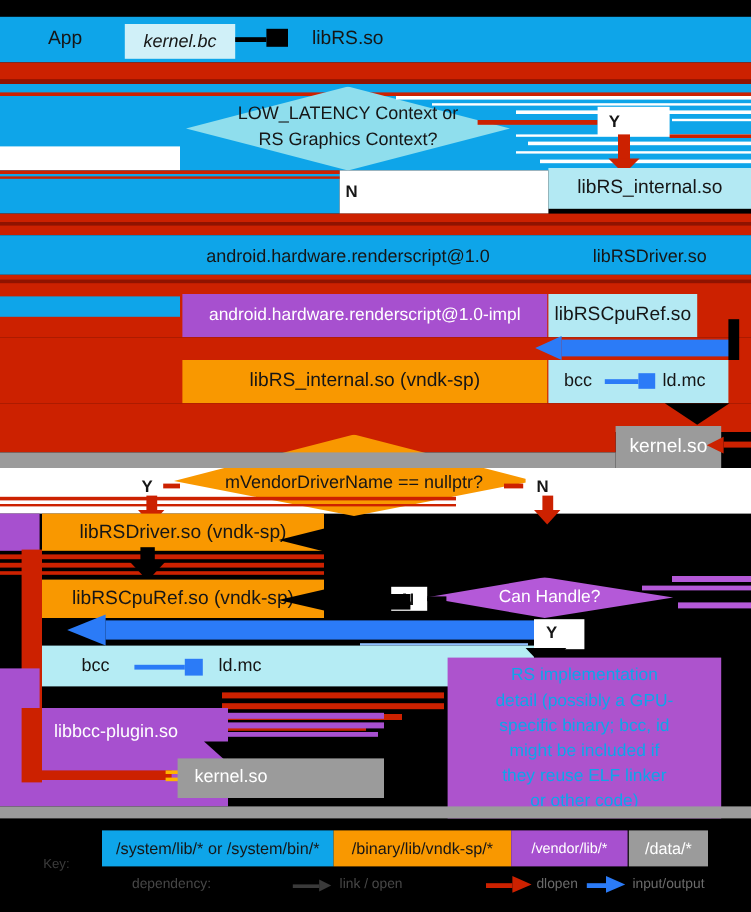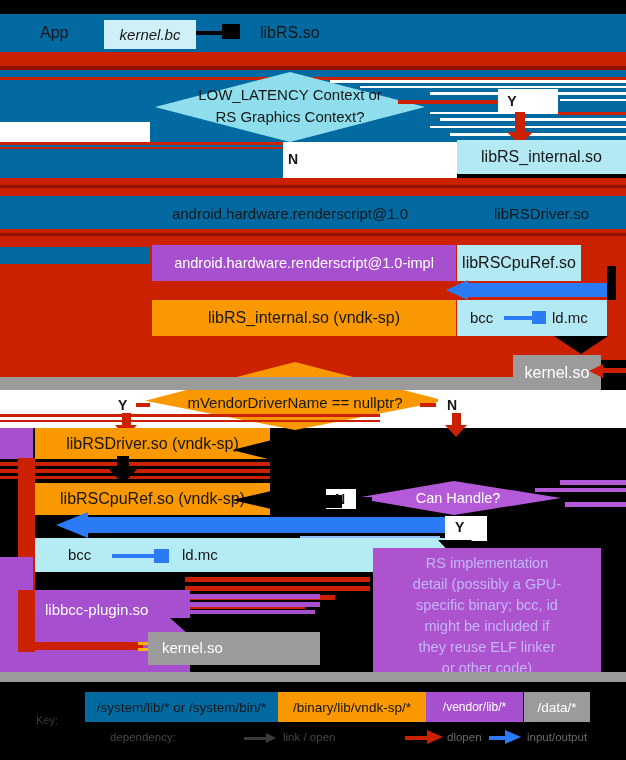--- a/index.html
+++ b/index.html
@@ -4,21 +4,21 @@
 <style>
   html,body{margin:0;padding:0;background:#000;}
   #stage{position:relative;width:626px;height:760px;background:#000;overflow:hidden;
          font-family:"Liberation Sans",sans-serif;color:#161616;}
   .abs{position:absolute;}
   .txt{position:absolute;font-size:15px;color:#161616;white-space:nowrap;}
   .c{display:flex;align-items:center;justify-content:center;text-align:center;}
   .b{font-weight:bold;font-size:14px;}
   .w{color:#fff;}
   
-  .cyan{background:#0369a1;} .cyanbox{background:#b3e9f3;} .cyanlight{background:#d0f0f8;}
+  .cyan{background:#0ea5e9;} .cyanbox{background:#b3e9f3;} .cyanlight{background:#d0f0f8;}
   .red{background:#cc2100;} .reddark{background:#8f1300;}
   .orange{background:#f99800;} .purple{background:#a750cf;} .purple2{background:#b459d8;}
   .purple3{background:#ad53cd;} .gray{background:#9b9b9b;} .blue{background:#2b7bf7;}
   .white{background:#ffffff;} .black{background:#000;}
   .tri{width:0;height:0;}
   .prelines{white-space:pre-line;}
 </style>
 </head>
 <body>
 
@@ -162,21 +162,21 @@
   <div class="txt b" style="left:455px;top:519px;">Y</div>
 
   <div class="abs" style="left:35px;top:538px;width:410px;height:34px;background:#b5ecf4;"></div>
   <div class="txt" style="left:68px;top:546px;">bcc</div>
   <div class="abs blue" style="left:112px;top:554px;width:42px;height:4px;"></div>
   <div class="abs blue" style="left:154px;top:549px;width:15px;height:14px;"></div>
   <div class="txt" style="left:182px;top:546px;">ld.mc</div>
   <div class="abs tri" style="left:438px;top:540px;border-left:17px solid transparent;border-right:17px solid transparent;border-top:18px solid #000;"></div>
 
   <div class="abs purple3" style="left:373px;top:548px;width:228px;height:134px;"></div>
-  <div class="abs w prelines c" style="left:381px;top:552px;width:212px;height:128px;font-size:14.5px;line-height:21px;text-align:center;color:#c4b5fd;">RS implementation
+  <div class="abs w prelines c" style="left:381px;top:552px;width:212px;height:128px;font-size:14.5px;line-height:21px;text-align:center;color:#0ea5e9;">RS implementation
 detail (possibly a GPU-
 specific binary; bcc, id
 might be included if
 they reuse ELF linker
 or other code)</div>
 
   <div class="abs red" style="left:185px;top:577px;width:185px;height:5px;"></div>
   <div class="abs red" style="left:185px;top:586px;width:185px;height:5px;"></div>
   <div class="abs red" style="left:185px;top:595px;width:150px;height:5px;"></div>
   <div class="abs red" style="left:185px;top:604px;width:120px;height:5px;"></div>

